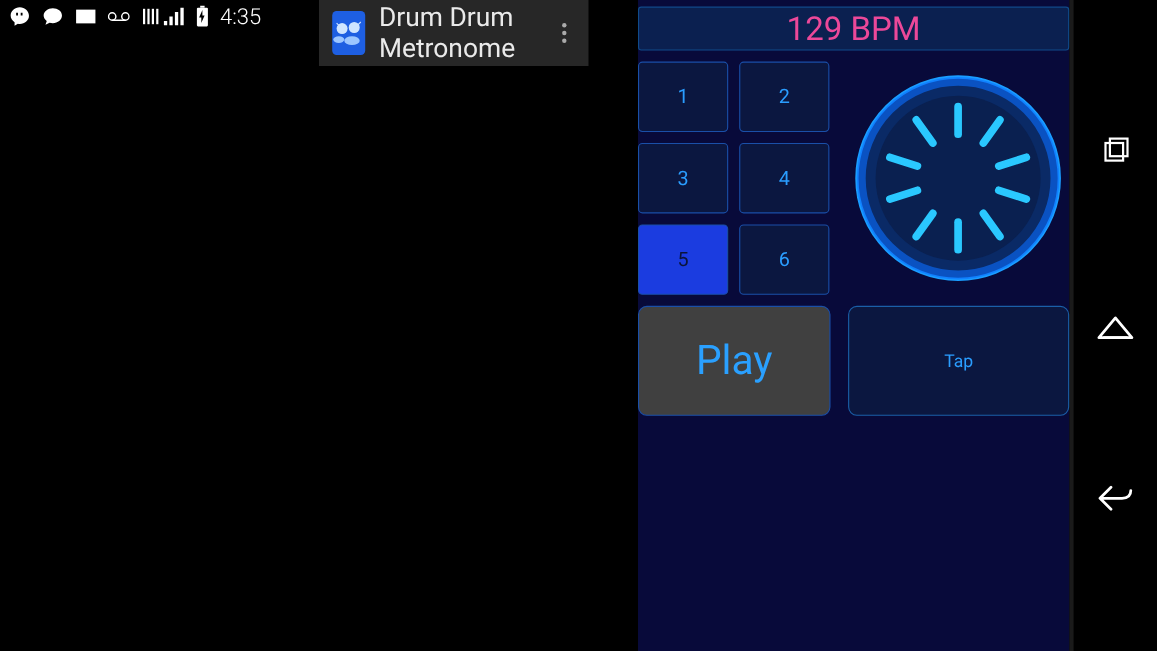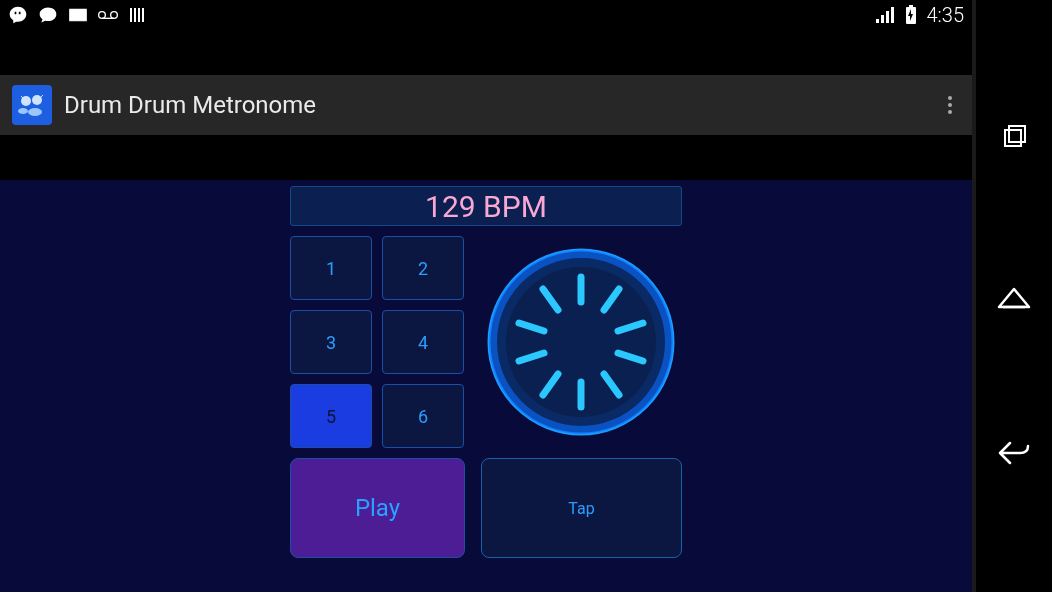--- a/index.html
+++ b/index.html
@@ -12,21 +12,21 @@
   position: relative;
 }
 .screen {
   position: absolute;
   left: 0;
   top: 0;
   width: 972px;
   height: 592px;
   background: #000;
   display: flex;
-  flex-direction: column;
+  flex-direction: row;
   gap: 45px;
 }
 .status-bar {
   height: 30px;
   background: #000;
   display: flex;
   align-items: center;
   padding: 0 8px;
   color: #fff;
 }
@@ -62,21 +62,21 @@
   width: 392px;
   display: flex;
   flex-direction: column;
   gap: 10px;
 }
 .bpm-display {
   height: 40px;
   background: #0b2050;
   border: 1px solid #104a8a;
   border-radius: 3px;
-  color: #f9a8d4;
+  color: #ec4899;
   font-size: 30px;
   display: flex;
   align-items: center;
   justify-content: center;
 }
 .mid-row { display: flex; gap: 16px; }
 .beat-grid {
   display: grid;
   grid-template-columns: repeat(2, 82px);
   grid-auto-rows: 64px;
@@ -103,25 +103,25 @@
 }
 .dial {
   width: 190px; height: 190px;
   position: relative;
   cursor: pointer;
 }
 .bottom-row { display: flex; gap: 16px; }
 .play-btn {
   width: 175px;
   height: 100px;
-  background: #4c1d95;
+  background: #404040;
   border: 1.5px solid #1a4fa8;
   border-radius: 8px;
   color: #2aa0ff;
-  font-size: 24px;
+  font-size: 37px;
   display: flex; align-items: center; justify-content: center;
   cursor: pointer;
 }
 .tap-btn {
   flex: 1;
   height: 100px;
   background: #0b1740;
   border: 1.5px solid #1a5fa8;
   border-radius: 8px;
   color: #2a9dff;

